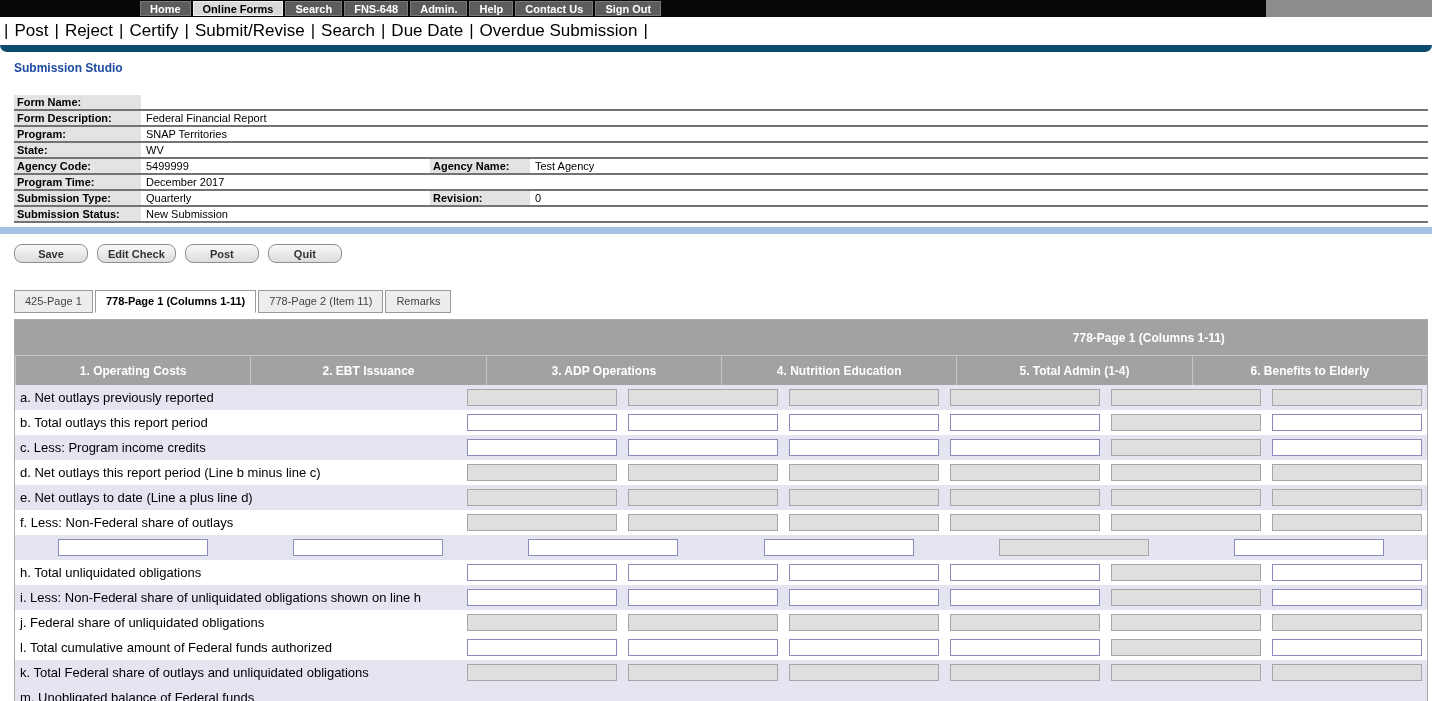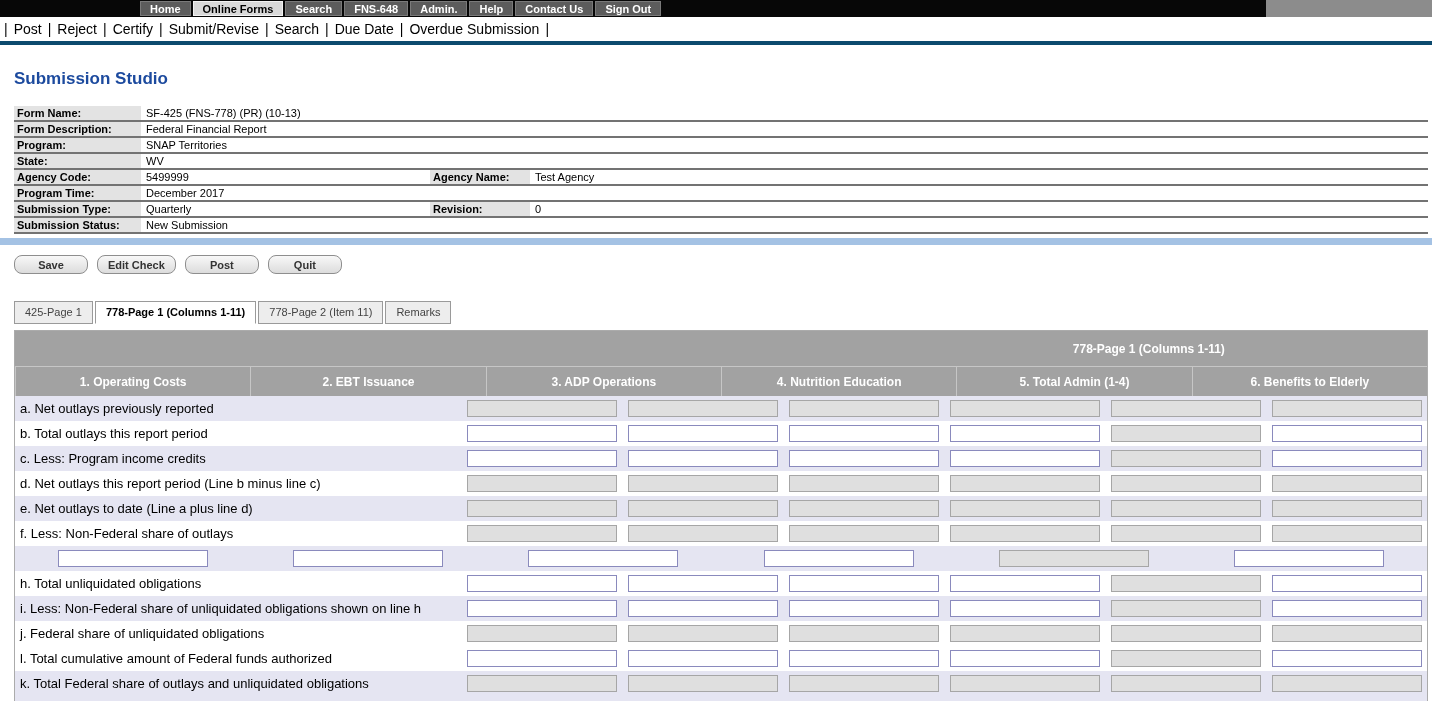--- a/index.html
+++ b/index.html
@@ -22,30 +22,30 @@
     padding:0 9px; margin:1px 2px 1px 0;
     border:1px solid #7a7a7a; cursor:pointer; white-space:nowrap;
   }
   .nav-btn.active {
     background:#d9d9d9; color:#000; border-color:#f2f2f2;
   }
   .topnav-right { margin-left:auto; width:166px; background:#8c8c8c; }
 
   
   .menubar {
-    padding:4px 4px 4px 4px; font-size:14px;
-    border-bottom:4px solid #0c4a6e; white-space:nowrap;
+    padding:4px 4px 4px 4px; font-size:17px;
+    border-bottom:7px solid #0c4a6e; white-space:nowrap;border-radius:7px;
   }
   .menubar .mi { margin:0 6px; cursor:pointer; }
   .menubar .sep { color:#000; }
 
   
   .page-title {
-    margin:26px 0 0 14px;
-    font-size:17px; line-height:16px; font-weight:bold;
+    margin:8px 0 0 14px;
+    font-size:12px; line-height:16px; font-weight:bold;
     color:var(--title, #1c4a9e);
   }
 
   
   .details { margin:19px 4px 0 14px; }
   .drow {
     display:flex; align-items:stretch;
     border-bottom:2px solid #737373;
     min-height:14px; line-height:12px; font-size:11px;
   }
@@ -139,21 +139,20 @@
     <div class="topnav-right"></div>
   </div>
 
   <div class="menubar" id="menubar"><span class="sep">|</span><span class="mi">Post</span><span class="sep">|</span><span class="mi">Reject</span><span class="sep">|</span><span class="mi">Certify</span><span class="sep">|</span><span class="mi">Submit/Revise</span><span class="sep">|</span><span class="mi">Search</span><span class="sep">|</span><span class="mi">Due Date</span><span class="sep">|</span><span class="mi">Overdue Submission</span><span class="sep">|</span></div>
 
   <div class="page-title">Submission Studio</div>
 
   <div class="details" id="details">
       <div class="drow">
         <div class="dlabel">Form Name:</div>
-        <div class="dvalue flex1">SF-425 (FNS-778) (PR) (10-13)</div>
       </div>
       <div class="drow">
         <div class="dlabel">Form Description:</div>
         <div class="dvalue flex1">Federal Financial Report</div>
       </div>
       <div class="drow">
         <div class="dlabel">Program:</div>
         <div class="dvalue flex1">SNAP Territories</div>
       </div>
       <div class="drow">

